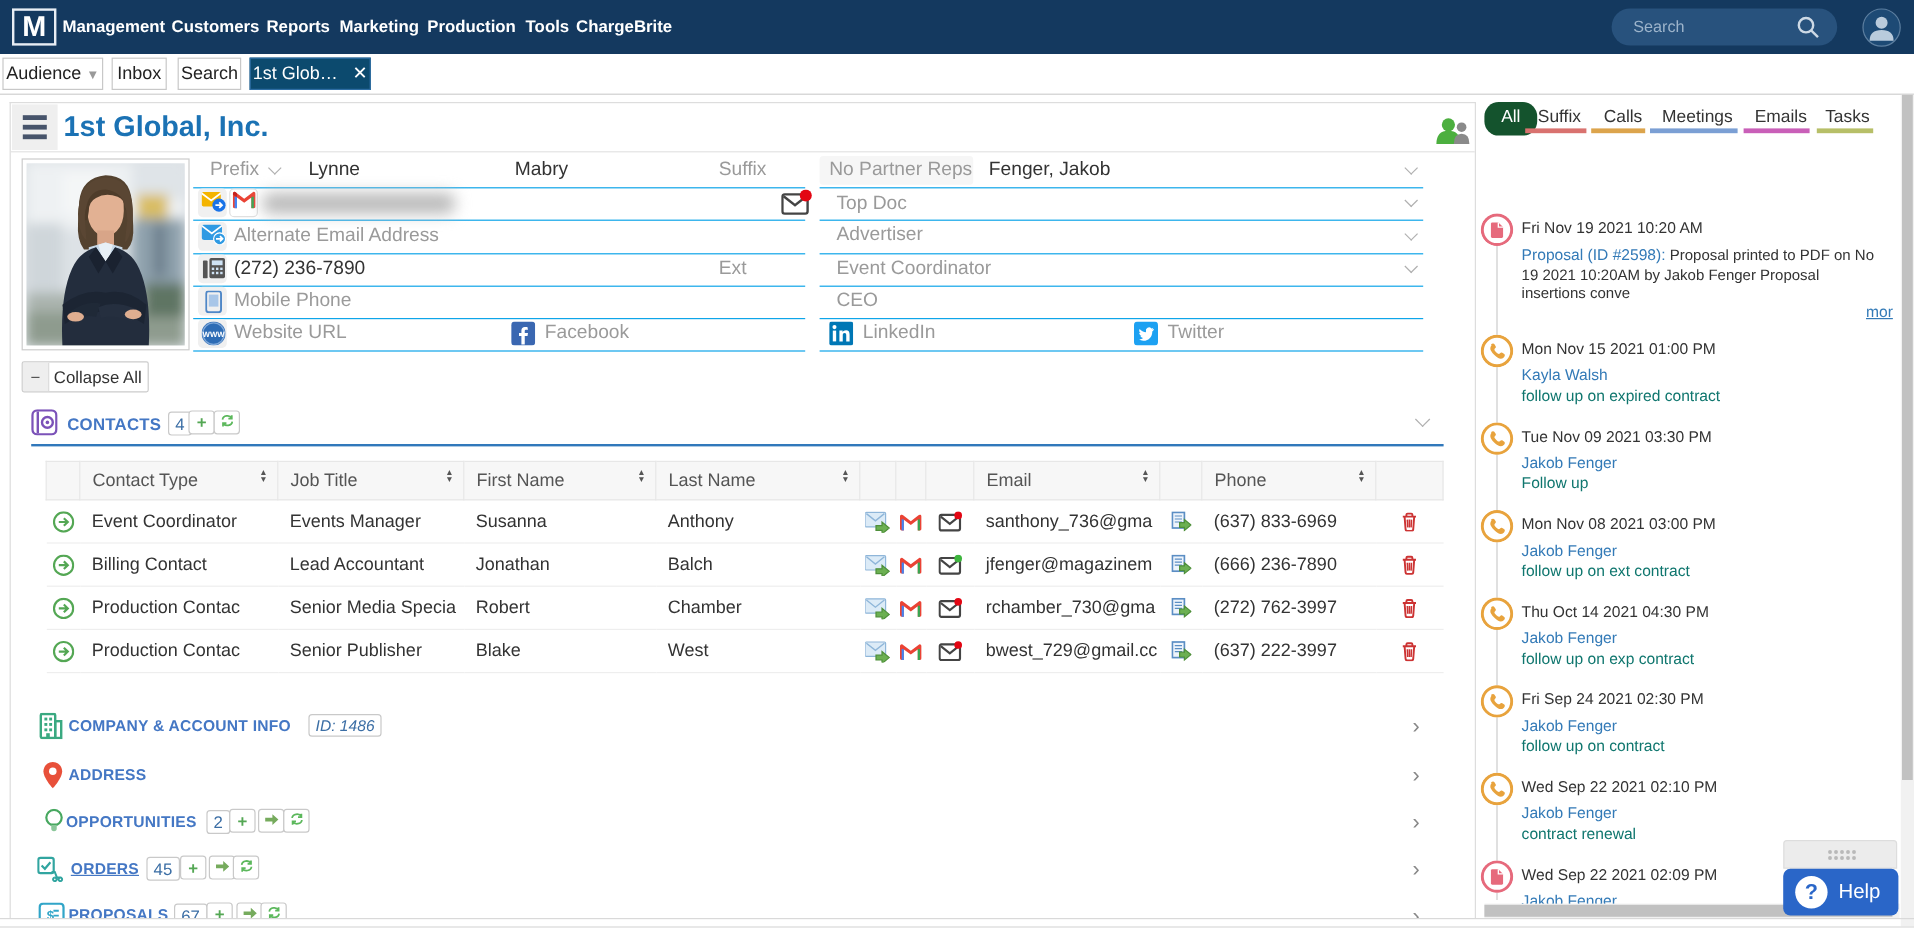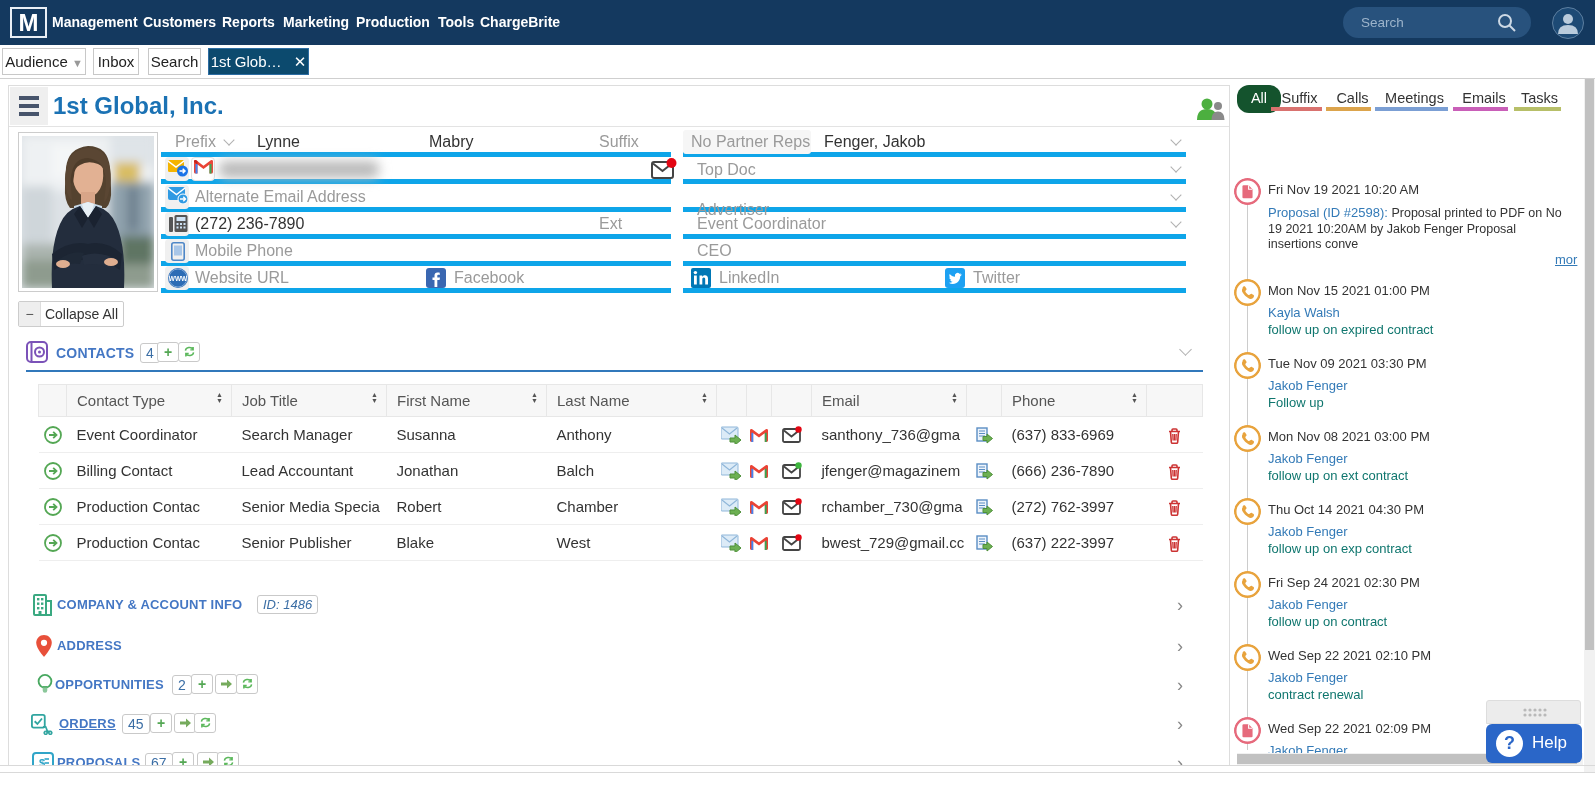--- a/index.html
+++ b/index.html
@@ -25,21 +25,21 @@
 
 #main { position:absolute; left:8px; top:85px; width:1222px; height:680px; background:#fff;
   border-left:1px solid #ddd; border-top:1px solid #ddd; border-right:1px solid #ddd; overflow:hidden; }
 #burger { position:absolute; left:1px; top:1px; width:38px; height:38px; background:#efefef; }
 #burger div { position:absolute; left:9px; width:20px; height:4px; background:#47546b; }
 #title { position:absolute; left:44px; top:6px; color:#1b72b4; font-size:24px; font-weight:bold; }
 #hdr-border { position:absolute; left:0; top:40px; width:1222px; height:1px; background:#e3e3e3; }
 #photo { position:absolute; left:9px; top:46px; width:140px; height:160px; border:1px solid #ccc;
   background:#fff; padding:3px; }
 
-.frow { position:absolute; height:27px; border-bottom:5px solid #0ea5e9;text-decoration:underline; }
+.frow { position:absolute; height:27px; border-bottom:1px solid #0ea5e9;text-decoration:underline; }
 .ph { color:#9a9a9a; font-size:16px; }
 .val { color:#333; font-size:16px; }
 .chv { position:absolute; width:8px; height:8px; border-right:1.6px solid #b0b0b0; border-bottom:1.6px solid #b0b0b0; transform:rotate(45deg); }
 .chip { position:absolute; width:24px; height:24px; background:#f0f0f0; border-radius:4px; top:0px; }
 
 #collapse { position:absolute; left:9px; top:215px; width:106px; height:26px; border:1px solid #ccc;
   border-radius:2px; background:#fff; font-size:14px; color:#333; white-space:nowrap; overflow:hidden; }
 #contacts-underline { position:absolute; left:17px; top:284px; width:1177px; height:2px; background:#3178bb; }
 .secname { color:#4477c4; font-weight:bold; letter-spacing:0.2px; font-size:13px; }
 .badge { display:inline-block; border:1px solid #c9c9c9; border-radius:3px; color:#3b6ea5;
@@ -260,21 +260,21 @@
       <span style="position:absolute;left:0px;top:0px;width:128px;height:24px;background:#f6f6f6;border-radius:3px;"></span>
       <span class="ph" style="position:absolute;left:8px;top:3px;">No Partner Reps</span>
       <span class="val" style="position:absolute;left:141px;top:3px;">Fenger, Jakob</span>
       <span class="chv" style="right:6px;top:6px;"></span>
     </div>
     <div class="frow" style="left:674px;top:71px;width:503px;">
       <span class="ph" style="position:absolute;left:14px;top:4px;">Top Doc</span>
       <span class="chv" style="right:6px;top:6px;"></span>
     </div>
     <div class="frow" style="left:674px;top:99px;width:503px;">
-      <span class="ph" style="position:absolute;left:14px;top:16px;">Advertiser</span>
+      <span class="ph" style="position:absolute;left:14px;top:2px;">Advertiser</span>
       <span class="chv" style="right:6px;top:6px;"></span>
     </div>
     <div class="frow" style="left:674px;top:126px;width:503px;">
       <span class="ph" style="position:absolute;left:14px;top:3px;">Event Coordinator</span>
       <span class="chv" style="right:6px;top:6px;"></span>
     </div>
     <div class="frow" style="left:674px;top:153px;width:503px;">
       <span class="ph" style="position:absolute;left:14px;top:3px;">CEO</span>
     </div>
     <div class="frow" style="left:674px;top:180px;width:503px;">
@@ -323,21 +323,21 @@
       <th style="width:155px;">Email <span class="sort">▲<br>▼</span></th>
       <th style="width:35px;"></th>
       <th style="width:145px;">Phone <span class="sort">▲<br>▼</span></th>
       <th></th>
     </tr>
     <tr>
       <td class="cic"><svg width="18" height="18" viewBox="0 0 18 18">
               <use href="#d-go"></use>
             </svg></td>
       <td>Event Coordinator</td>
-          <td>Search Manager</td>
+          <td>Events Manager</td>
           <td>Susanna</td>
           <td>Anthony</td>
       <td class="cic"><svg width="22" height="18" viewBox="0 0 22 18">
               <use href="#d-send"></use>
             </svg></td>
           <td class="cic"><svg width="18" height="15" viewBox="0 0 18 15">
               <use href="#d-gmail"></use>
             </svg></td>
           <td class="cic"><svg width="20" height="18" viewBox="0 0 20 18">
               <use href="#d-env"></use>

